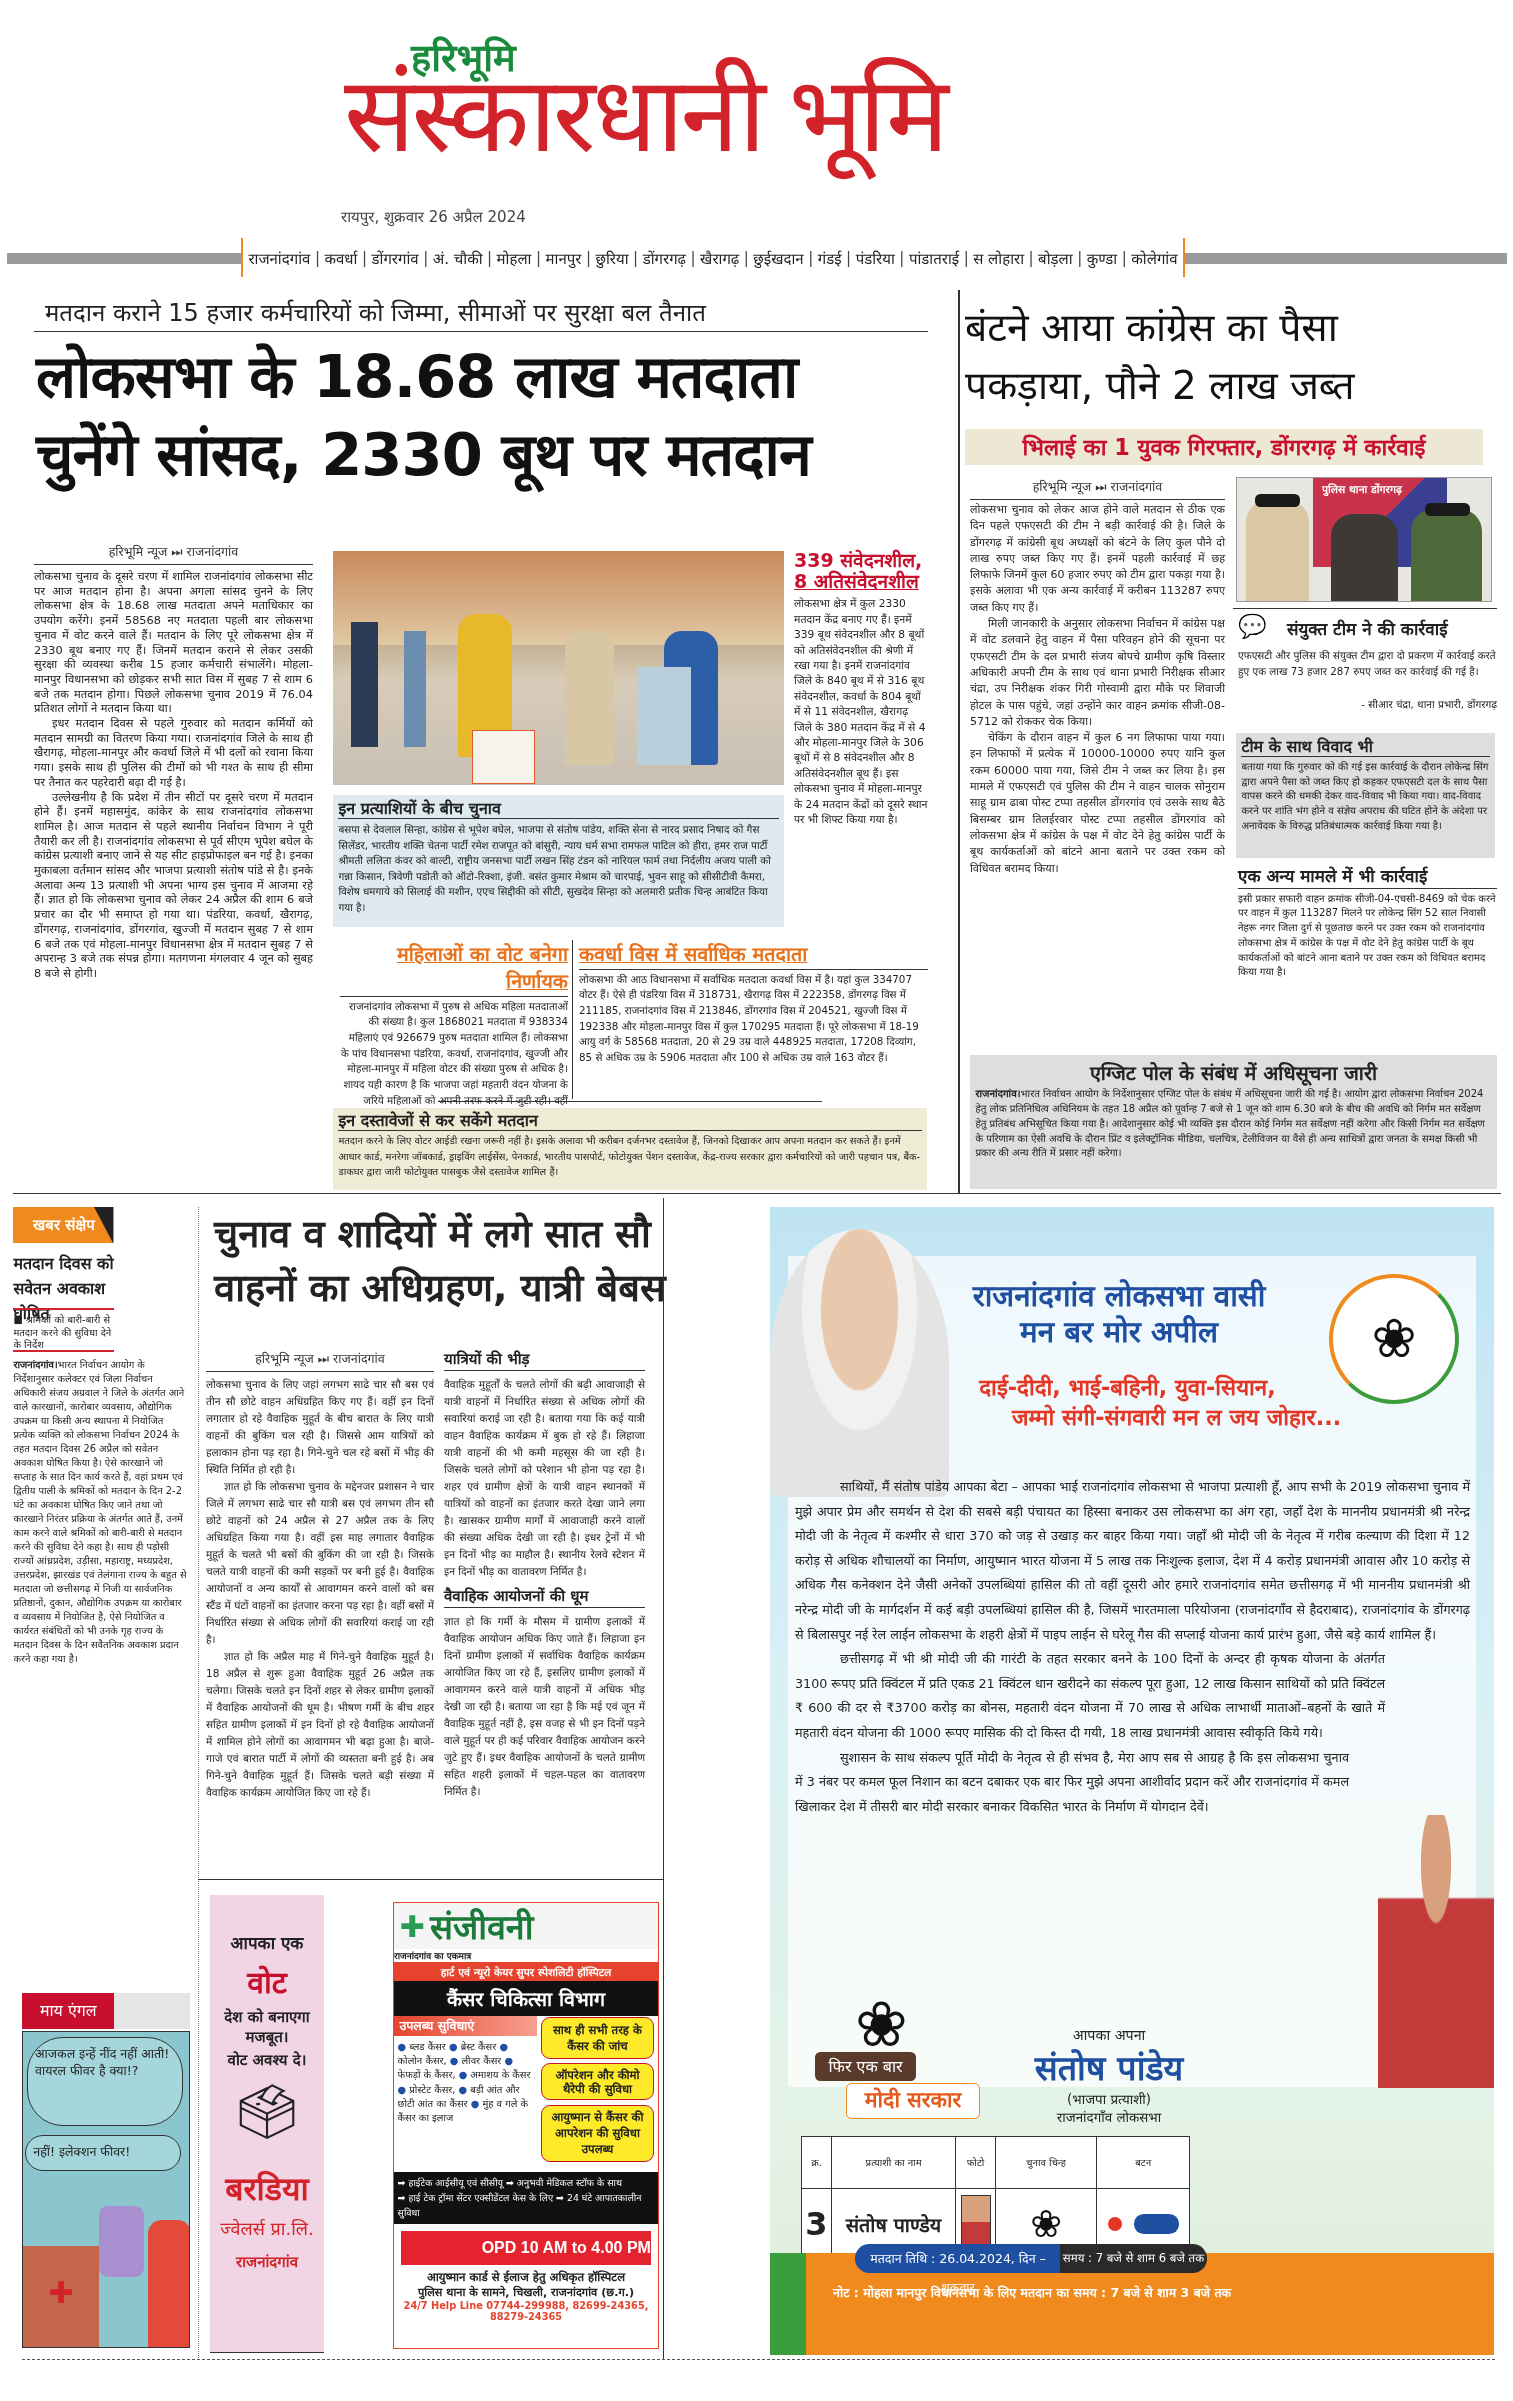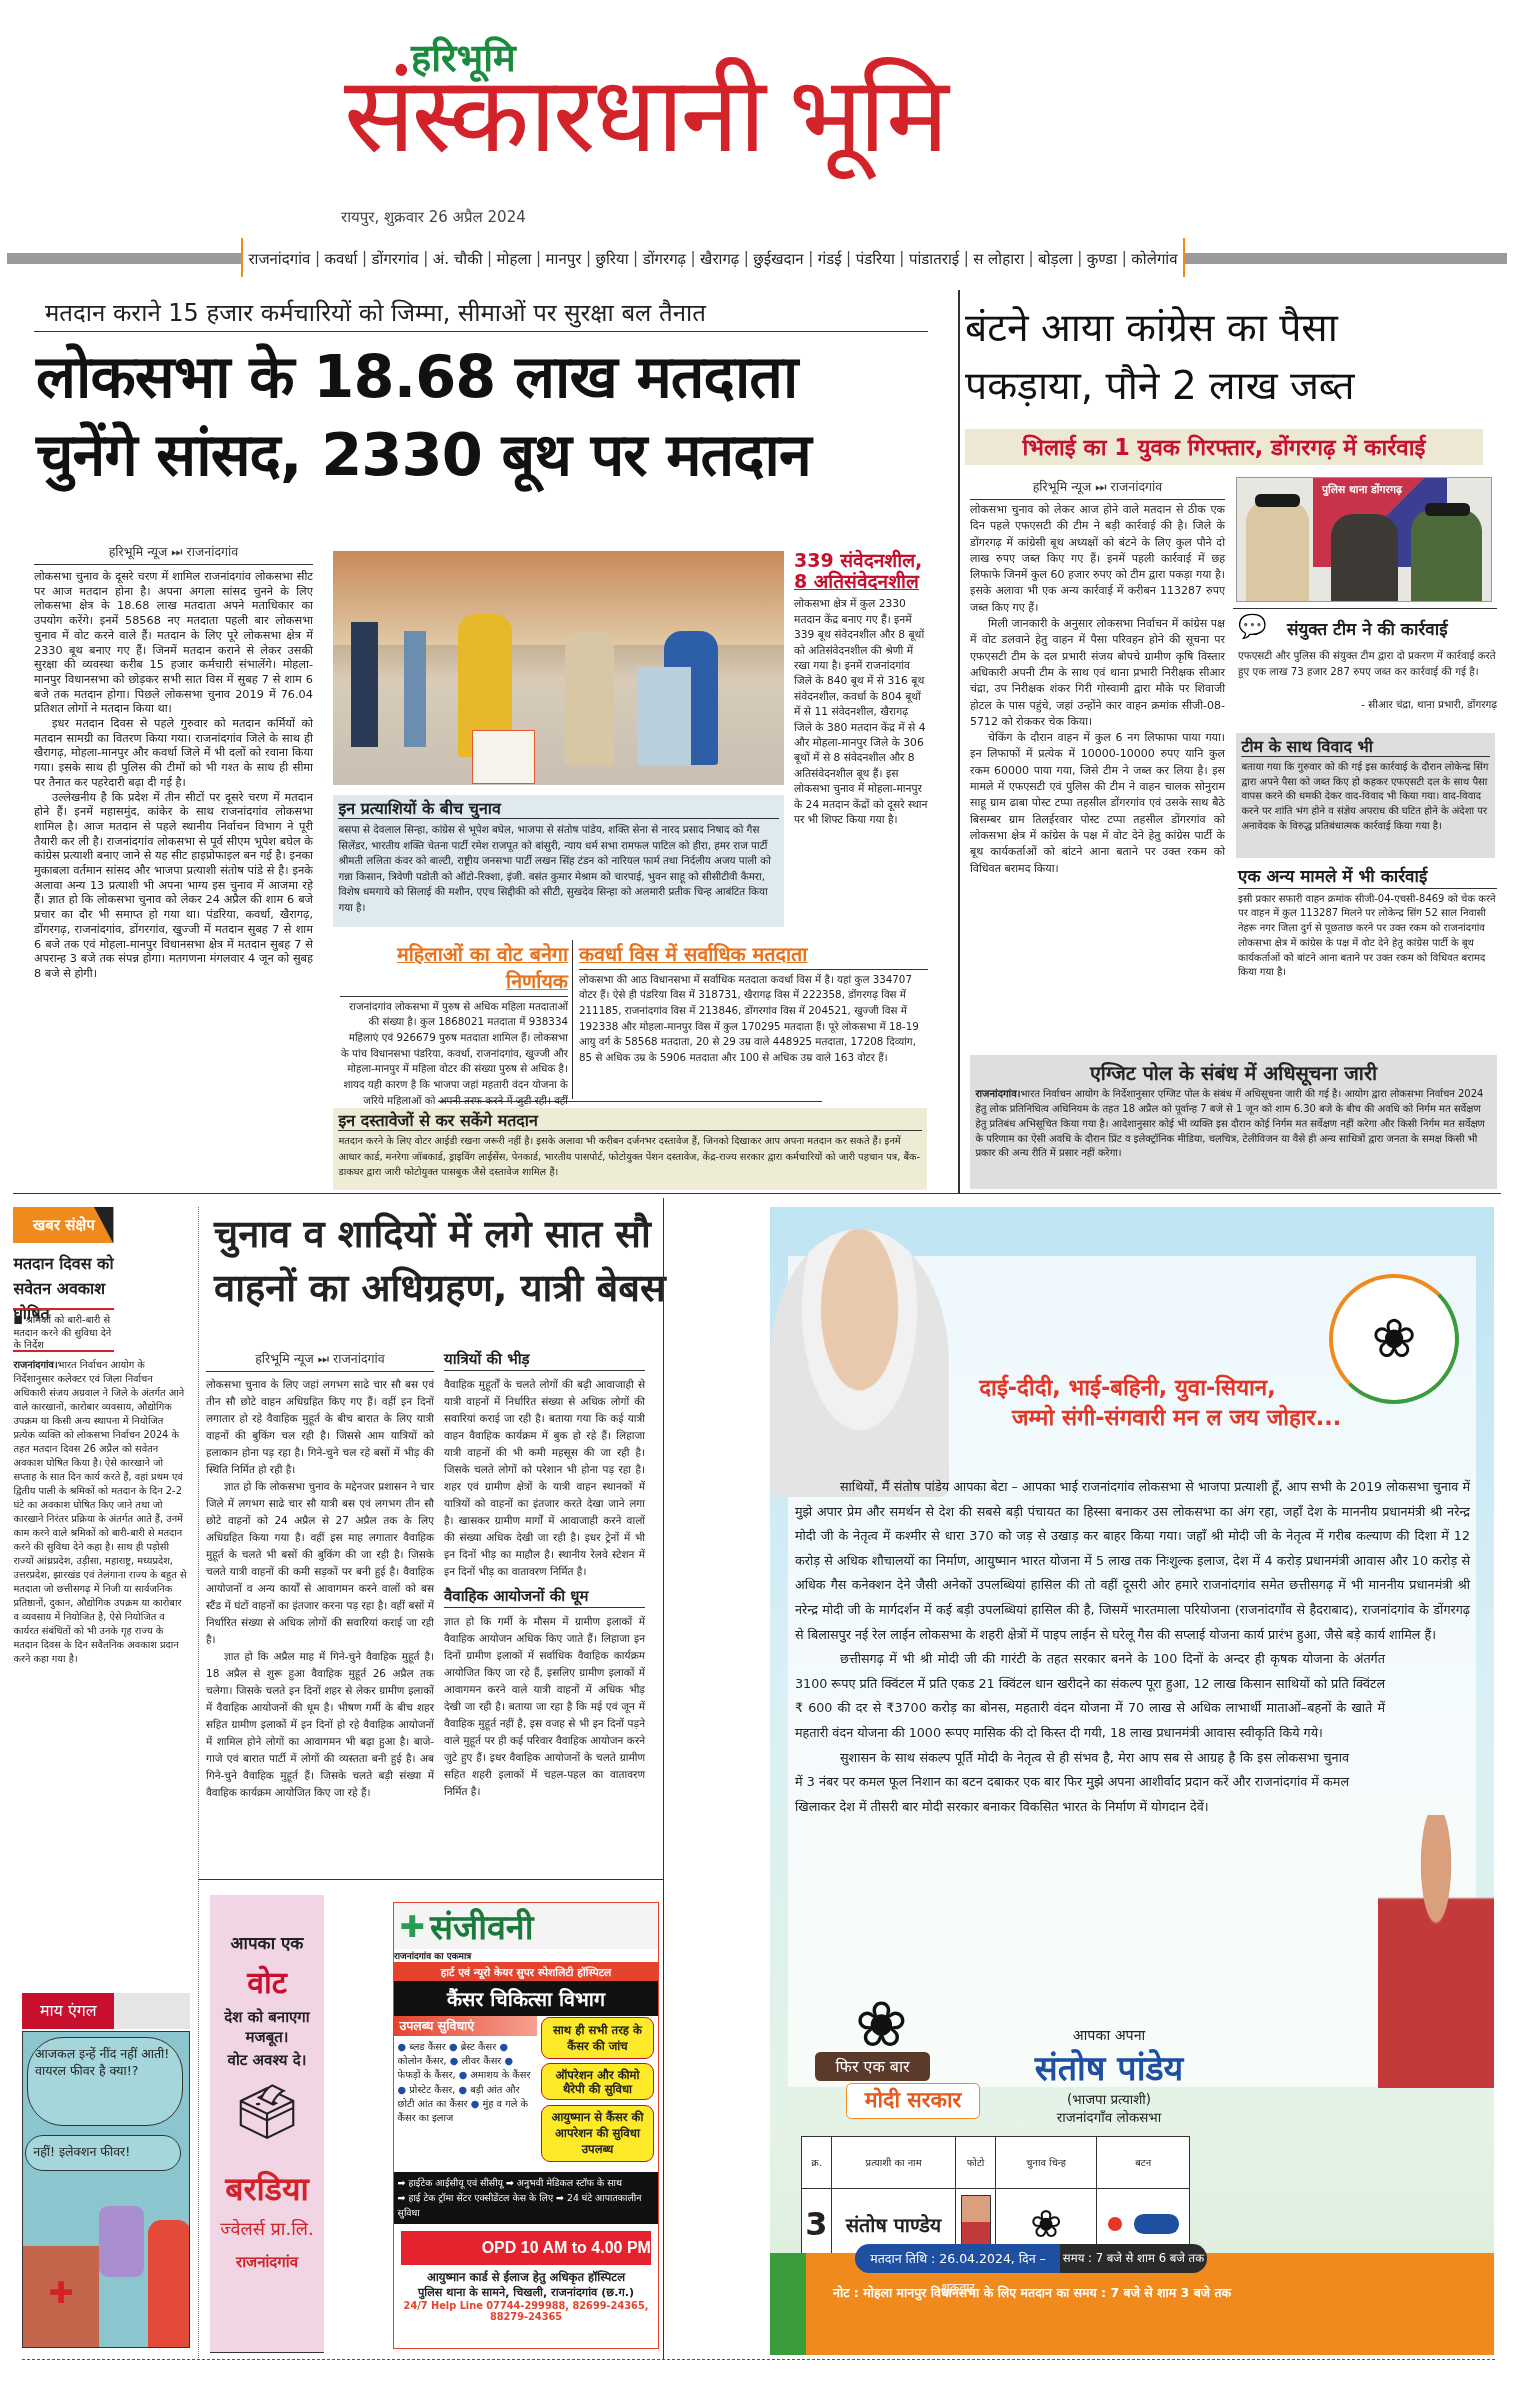--- a/index.html
+++ b/index.html
@@ -249,35 +249,39 @@
   </div>
   <div style="background:#e5232e;color:#fff;font-size:16px;font-weight:bold;text-align:right;margin:7.1px 7.1px 3.6px;padding:8px 0;font-family:'Liberation Sans',sans-serif">OPD 10 AM to 4.00 PM</div>
   <div style="text-align:center;font-size:11.6px;font-weight:bold">आयुष्मान कार्ड से ईलाज हेतु अधिकृत हॉस्पिटल</div>
   <div style="text-align:center;font-size:11.2px;font-weight:bold">पुलिस थाना के सामने, चिखली, राजनांदगांव (छ.ग.)</div>
   <div style="text-align:center;font-size:9.8px;font-weight:bold;color:#e5432e;margin-top:1.8px"><span>24/7 Help Line</span> <span>07744-299988, 82699-24365, 88279-24365</span></div>
 </div>
 
 <div class="abs ad-bg" style="left:770px;top:1207px;width:724px;height:1148px;overflow:hidden">
   <div class="abs ad-panel" style="left:18px;top:49px;width:688px;height:831px"></div>
   <div class="abs" style="left:0;top:22.3px;width:179px;height:268px;background:radial-gradient(ellipse at 50% 30%,#e9c9ad 0 30%,#f1f1f1 31% 45%,#e4e4e4 46%);border-radius:50% 50% 9px 9px"></div>
+  <div class="abs" style="left:179px;top:71px;width:340px;text-align:center;font-size:29.5px;font-weight:bold;color:#1e4fa0;line-height:36px">
+    <div>राजनांदगांव लोकसभा वासी</div>
+    <div>मन बर मोर अपील</div>
+  </div>
   <div class="abs circle-logo" style="left:559px;top:67px;width:130px;height:130px;display:flex;align-items:center;justify-content:center;background:#fff">
     <span class="lotus">❀</span>
   </div>
   <div class="abs" style="left:134px;top:165px;width:447px;text-align:center;font-size:22.3px;font-weight:bold;color:#e53524;line-height:30px">
     <div>दाई-दीदी, भाई-बहिनी, युवा-सियान,</div>
     <div style="padding-left:98px">जम्मो संगी-संगवारी मन ल जय जोहार...</div>
   </div>
   <div class="abs" style="left:25px;top:268px;width:675px;font-size:12.7px;line-height:24.6px;color:#222;text-align:justify">
     <p style="text-indent:45px">साथियों, मैं संतोष पांडेय आपका बेटा – आपका भाई राजनांदगांव लोकसभा से भाजपा प्रत्याशी हूँ, आप सभी के 2019 लोकसभा चुनाव में मुझे अपार प्रेम और समर्थन से देश की सबसे बड़ी पंचायत का हिस्सा बनाकर उस लोकसभा का अंग रहा, जहाँ देश के माननीय प्रधानमंत्री श्री नरेन्द्र मोदी जी के नेतृत्व में कश्मीर से धारा 370 को जड़ से उखाड़ कर बाहर किया गया। जहाँ श्री मोदी जी के नेतृत्व में गरीब कल्याण की दिशा में 12 करोड़ से अधिक शौचालयों का निर्माण, आयुष्मान भारत योजना में 5 लाख तक निःशुल्क इलाज, देश में 4 करोड़ प्रधानमंत्री आवास और 10 करोड़ से अधिक गैस कनेक्शन देने जैसी अनेकों उपलब्धियां हासिल की तो वहीं दूसरी ओर हमारे राजनांदगांव समेत छत्तीसगढ़ में भी माननीय प्रधानमंत्री श्री नरेन्द्र मोदी जी के मार्गदर्शन में कई बड़ी उपलब्धियां हासिल की है, जिसमें भारतमाला परियोजना (राजनांदगाँव से हैदराबाद), राजनांदगांव के डोंगरगढ़ से बिलासपुर नई रेल लाईन लोकसभा के शहरी क्षेत्रों में पाइप लाईन से घरेलू गैस की सप्लाई योजना कार्य प्रारंभ हुआ, जैसे बड़े कार्य शामिल हैं।</p>
     <p style="text-indent:45px;width:590px">छत्तीसगढ़ में भी श्री मोदी जी की गारंटी के तहत सरकार बनने के 100 दिनों के अन्दर ही कृषक योजना के अंतर्गत 3100 रूपए प्रति क्विंटल में प्रति एकड 21 क्विंटल धान खरीदने का संकल्प पूरा हुआ, 12 लाख किसान साथियों को प्रति क्विंटल ₹ 600 की दर से ₹3700 करोड़ का बोनस, महतारी वंदन योजना में 70 लाख से अधिक लाभार्थी माताओं–बहनों के खाते में महतारी वंदन योजना की 1000 रूपए मासिक की दो किस्त दी गयी, 18 लाख प्रधानमंत्री आवास स्वीकृति किये गये।</p>
     <p style="text-indent:45px;width:554px">सुशासन के साथ संकल्प पूर्ति मोदी के नेतृत्व से ही संभव है, मेरा आप सब से आग्रह है कि इस लोकसभा चुनाव में 3 नंबर पर कमल फूल निशान का बटन दबाकर एक बार फिर मुझे अपना आशीर्वाद प्रदान करें और राजनांदगांव में कमल खिलाकर देश में तीसरी बार मोदी सरकार बनाकर विकसित भारत के निर्माण में योगदान देवें।</p>
   </div>
   <div class="abs" style="left:608px;top:608px;width:116px;height:273px;background:radial-gradient(ellipse at 50% 18%,#d9a07e 0 18%,transparent 19%),linear-gradient(180deg,transparent 30%,#c43a3a 31%);"></div>
   <div class="abs lotus" style="left:85px;top:786px;font-size:63px">❀</div>
-  <div class="abs" style="left:45px;top:845px;width:115px;height:29px;background:#5a3a2a;color:#fff;font-size:16px;line-height:29px;text-align:center;border-radius:5.4px">फिर एक बार</div>
+  <div class="abs" style="left:45px;top:845px;width:101px;height:29px;background:#5a3a2a;color:#fff;font-size:16px;line-height:29px;text-align:center;border-radius:5.4px">फिर एक बार</div>
   <div class="abs" style="left:76px;top:876px;width:134px;height:36px;background:#fff;border:1.8px solid #f08a1d;color:#e55a1e;font-size:21.4px;font-weight:bold;line-height:32px;text-align:center;border-radius:5.4px">मोदी सरकार</div>
   <div class="abs" style="left:232px;top:818px;width:214px;text-align:center">
     <div style="font-size:14.3px">आपका अपना</div>
     <div style="font-size:34px;font-weight:bold;color:#1e4fa0">संतोष पांडेय</div>
     <div style="font-size:13.4px">(भाजपा प्रत्याशी)</div>
     <div style="font-size:13.4px">राजनांदगाँव लोकसभा</div>
   </div>
   <table class="ballot abs" style="left:31px;top:929px;width:389px">
     <tbody>
         <tr id="ballot-head">

